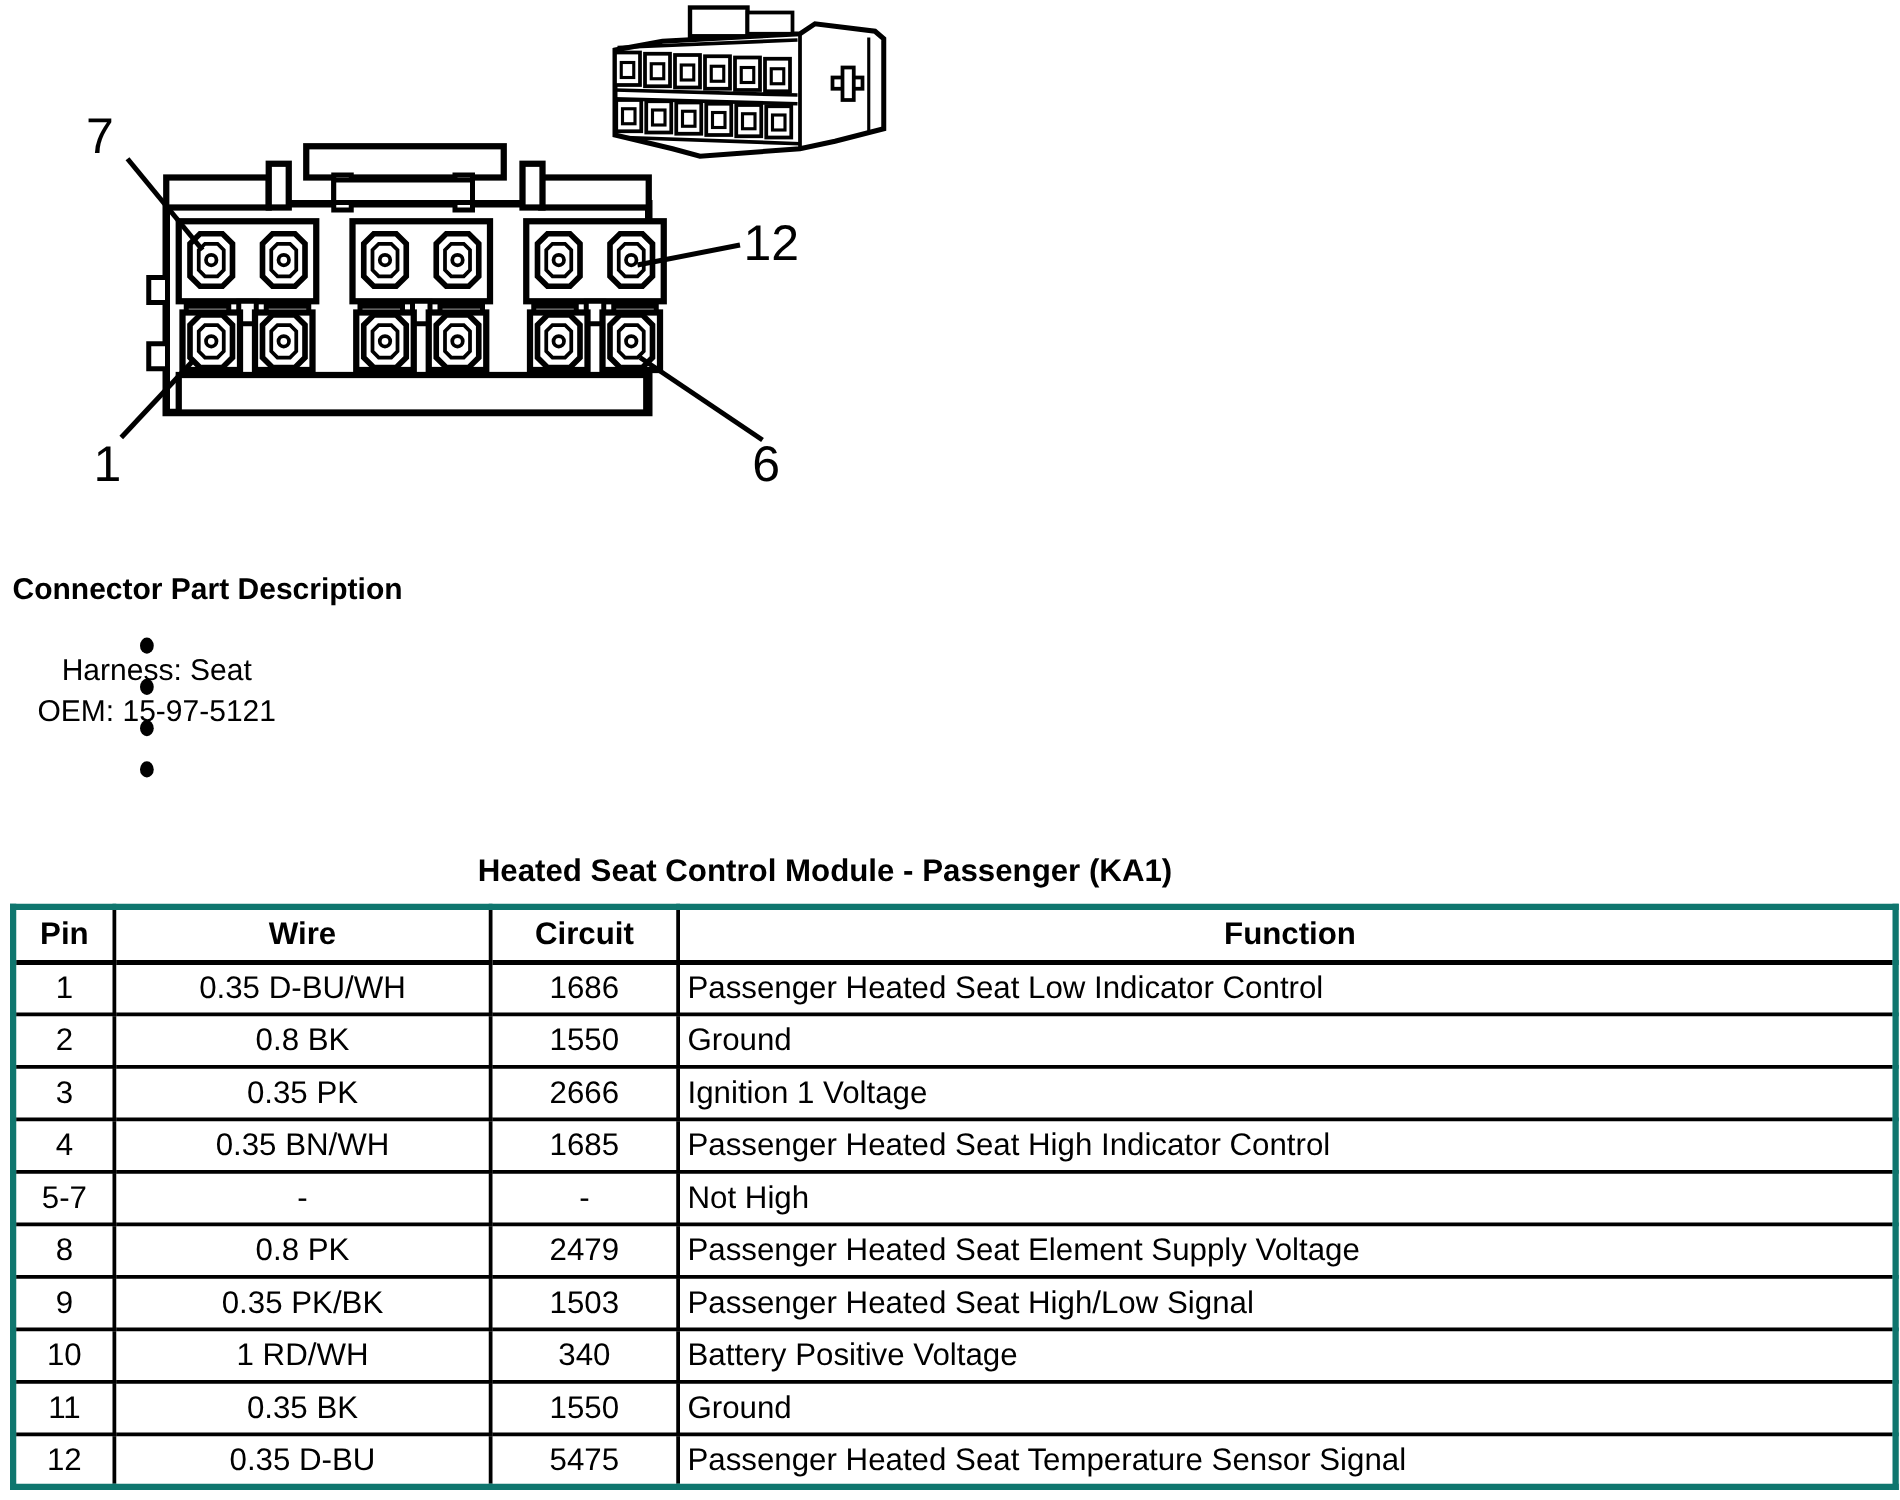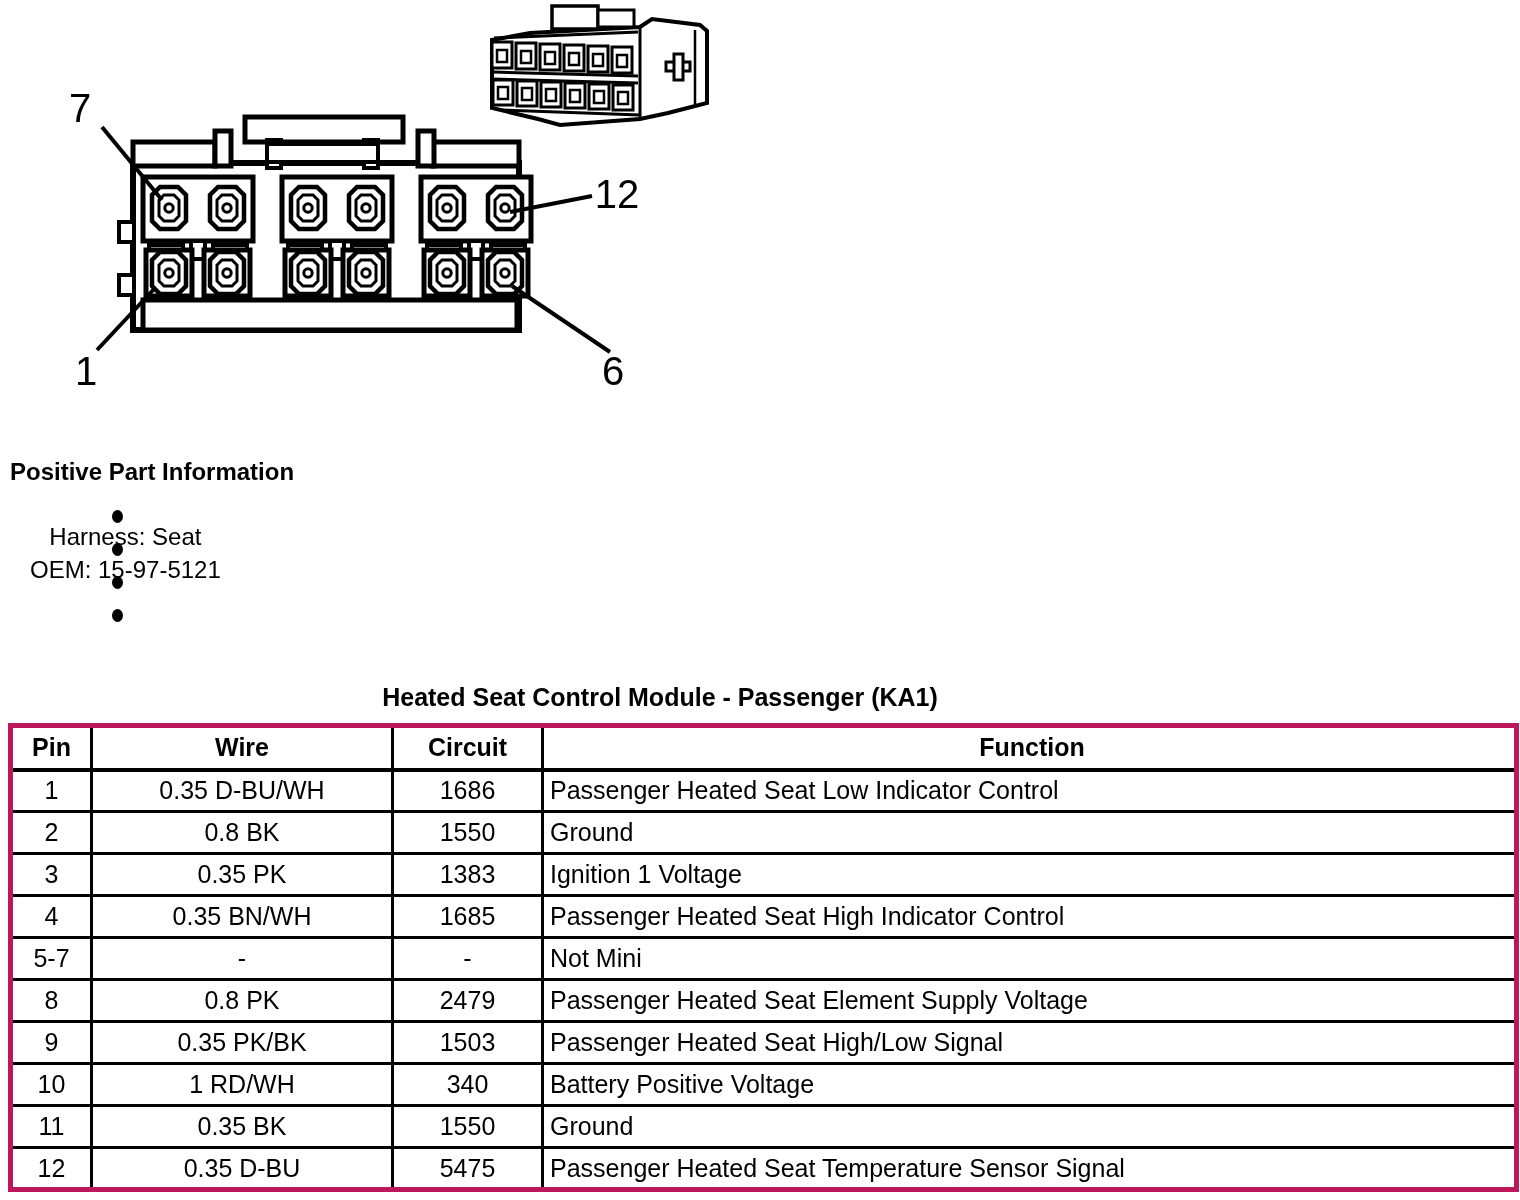--- a/index.html
+++ b/index.html
@@ -23,21 +23,21 @@
 
   .table-title {
     position: absolute; left: 0; top: 683px; width: 1320px;
     text-align: center; font-size: 25px; font-weight: bold;
   }
 
   table.pinout {
     position: absolute; left: 8px; top: 723px;
     width: 1506px; table-layout: fixed;
     border-collapse: collapse;
-    border: 5px solid #be185d;
+    border: 5px solid #0f766e;
     font-size: 25px;
   }
   table.pinout thead tr { height: 44px; }
   table.pinout tbody tr { height: 42px; }
   table.pinout th {
     font-size: 25px; font-weight: bold; text-align: center; vertical-align: middle;
     border-left: 3px solid #000; border-right: 3px solid #000;
     border-bottom: 4px solid #000;
   }
   table.pinout td {
@@ -180,21 +180,21 @@
         <line x1="592" y1="196" x2="510" y2="212" stroke="#000" stroke-width="4"></line>
         <text x="617" y="208" text-anchor="middle">12</text>
       </g>
       <g>
         <line x1="512" y1="286" x2="610" y2="352" stroke="#000" stroke-width="4"></line>
         <text x="613" y="385" text-anchor="middle">6</text>
       </g>
     </g>
   </svg>
 
-  <div class="part-info-heading">Positive Part Information</div>
+  <div class="part-info-heading">Connector Part Description</div>
 
   <ul class="bullets">
     <li>
       <span class="dot"></span>
       <span>Harness: Seat</span>
     </li>
     <li>
       <span class="dot"></span>
       <span>OEM: 15-97-5121</span>
     </li>
@@ -232,34 +232,34 @@
       </tr>
       <tr>
         <td>2</td>
         <td>0.8 BK</td>
         <td>1550</td>
         <td class="fn">Ground</td>
       </tr>
       <tr>
         <td>3</td>
         <td>0.35 PK</td>
-        <td>1383</td>
+        <td>2666</td>
         <td class="fn">Ignition 1 Voltage</td>
       </tr>
       <tr>
         <td>4</td>
         <td>0.35 BN/WH</td>
         <td>1685</td>
         <td class="fn">Passenger Heated Seat High Indicator Control</td>
       </tr>
       <tr>
         <td>5-7</td>
         <td>-</td>
         <td>-</td>
-        <td class="fn">Not Mini</td>
+        <td class="fn">Not High</td>
       </tr>
       <tr>
         <td>8</td>
         <td>0.8 PK</td>
         <td>2479</td>
         <td class="fn">Passenger Heated Seat Element Supply Voltage</td>
       </tr>
       <tr>
         <td>9</td>
         <td>0.35 PK/BK</td>

